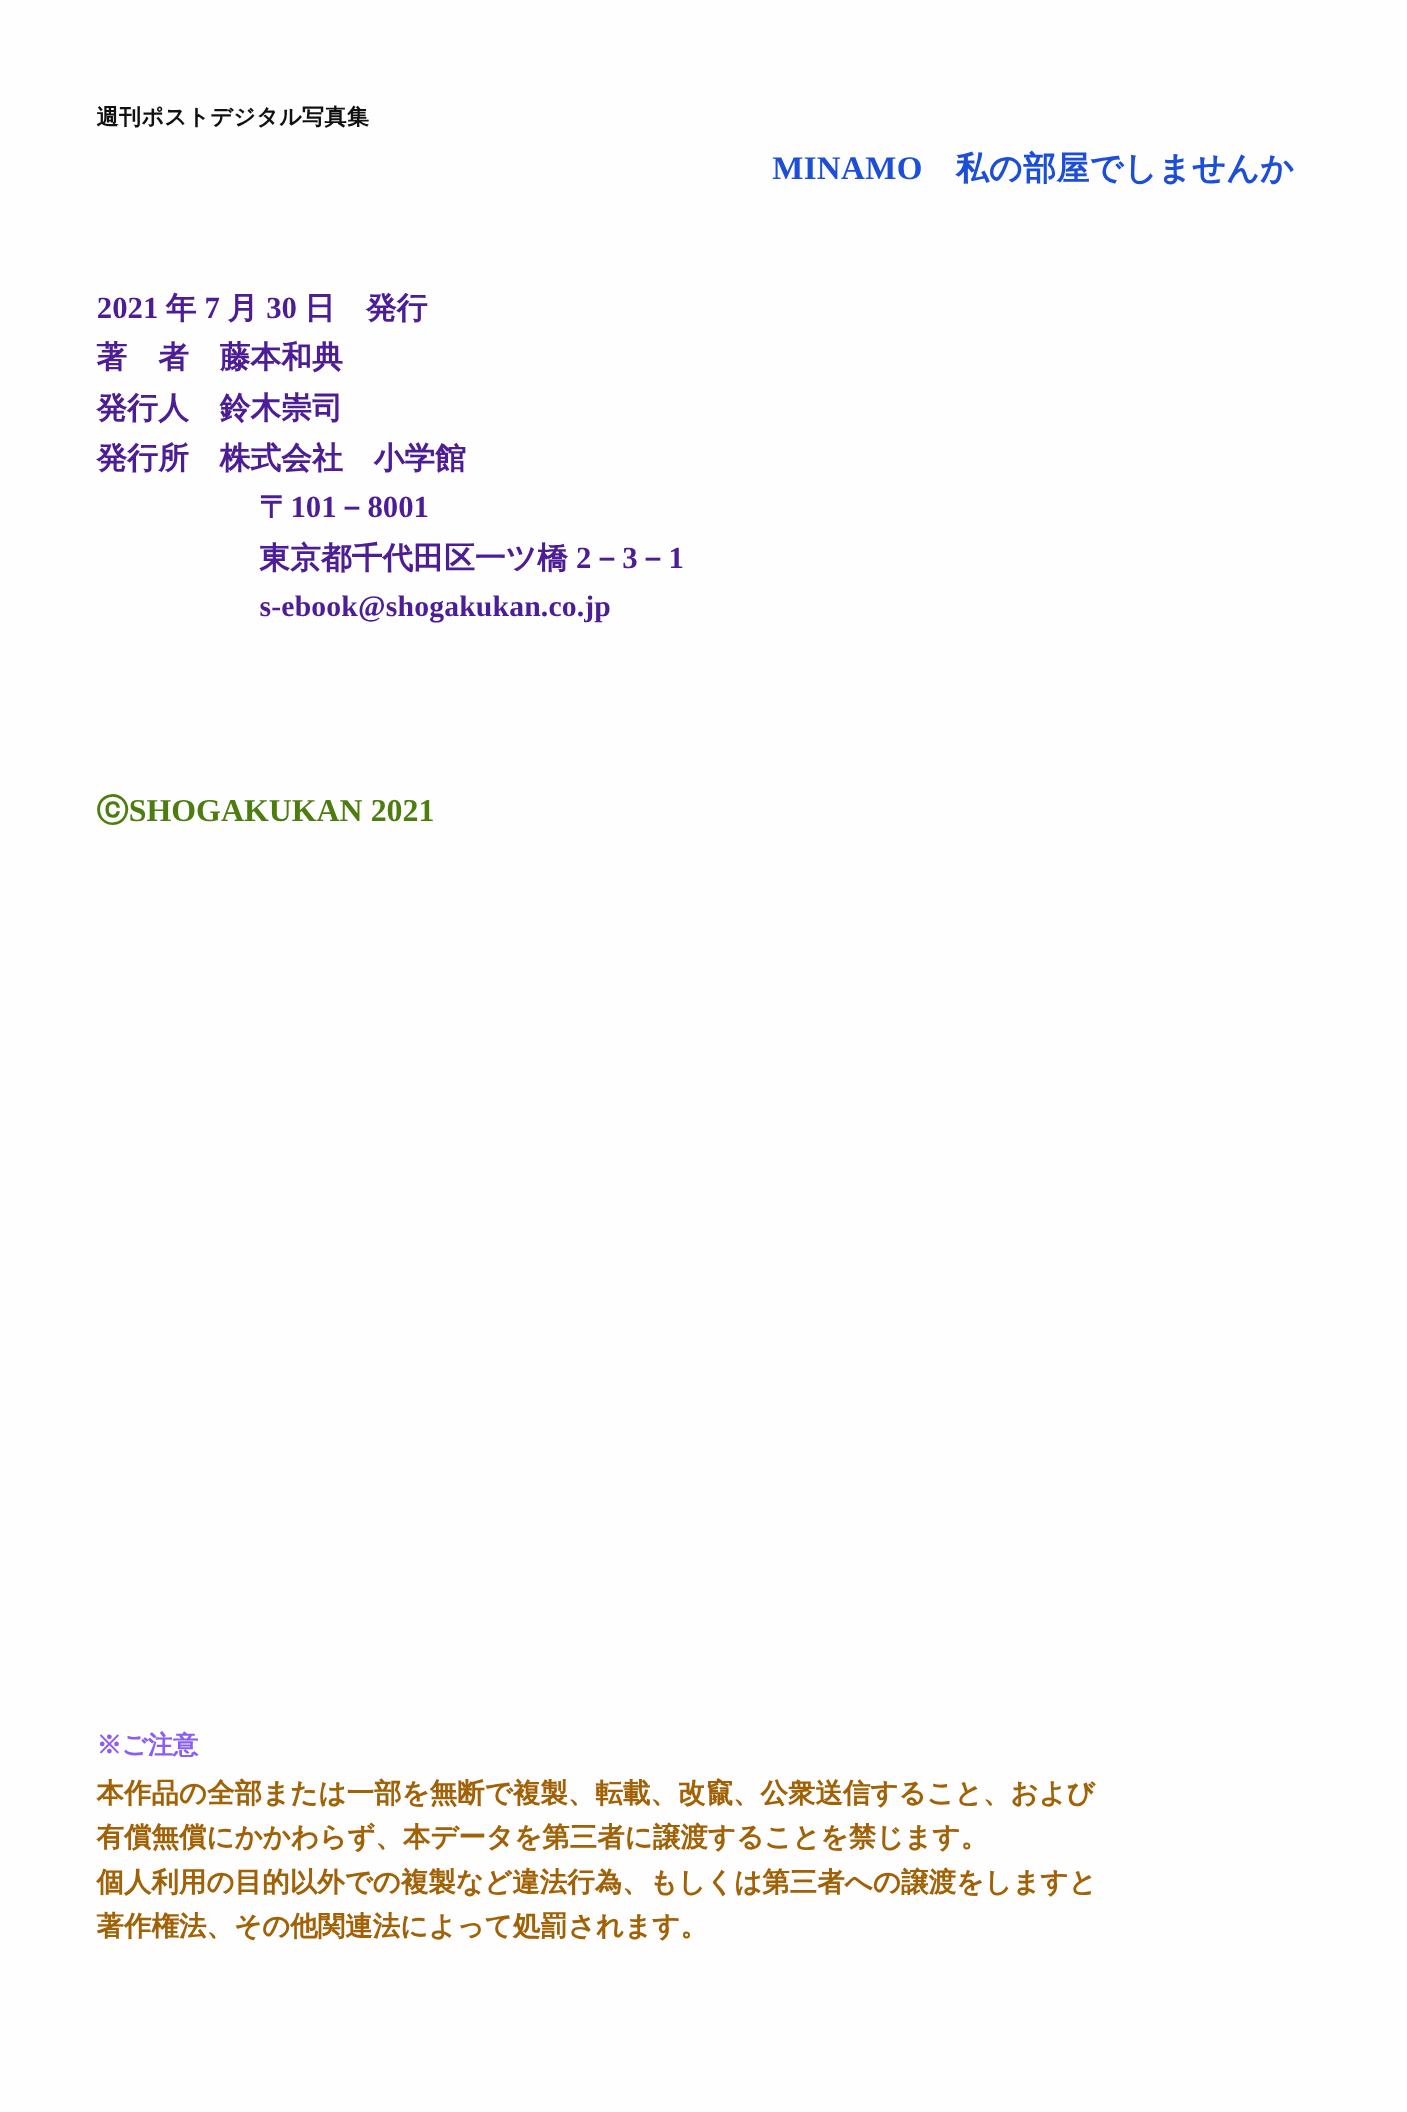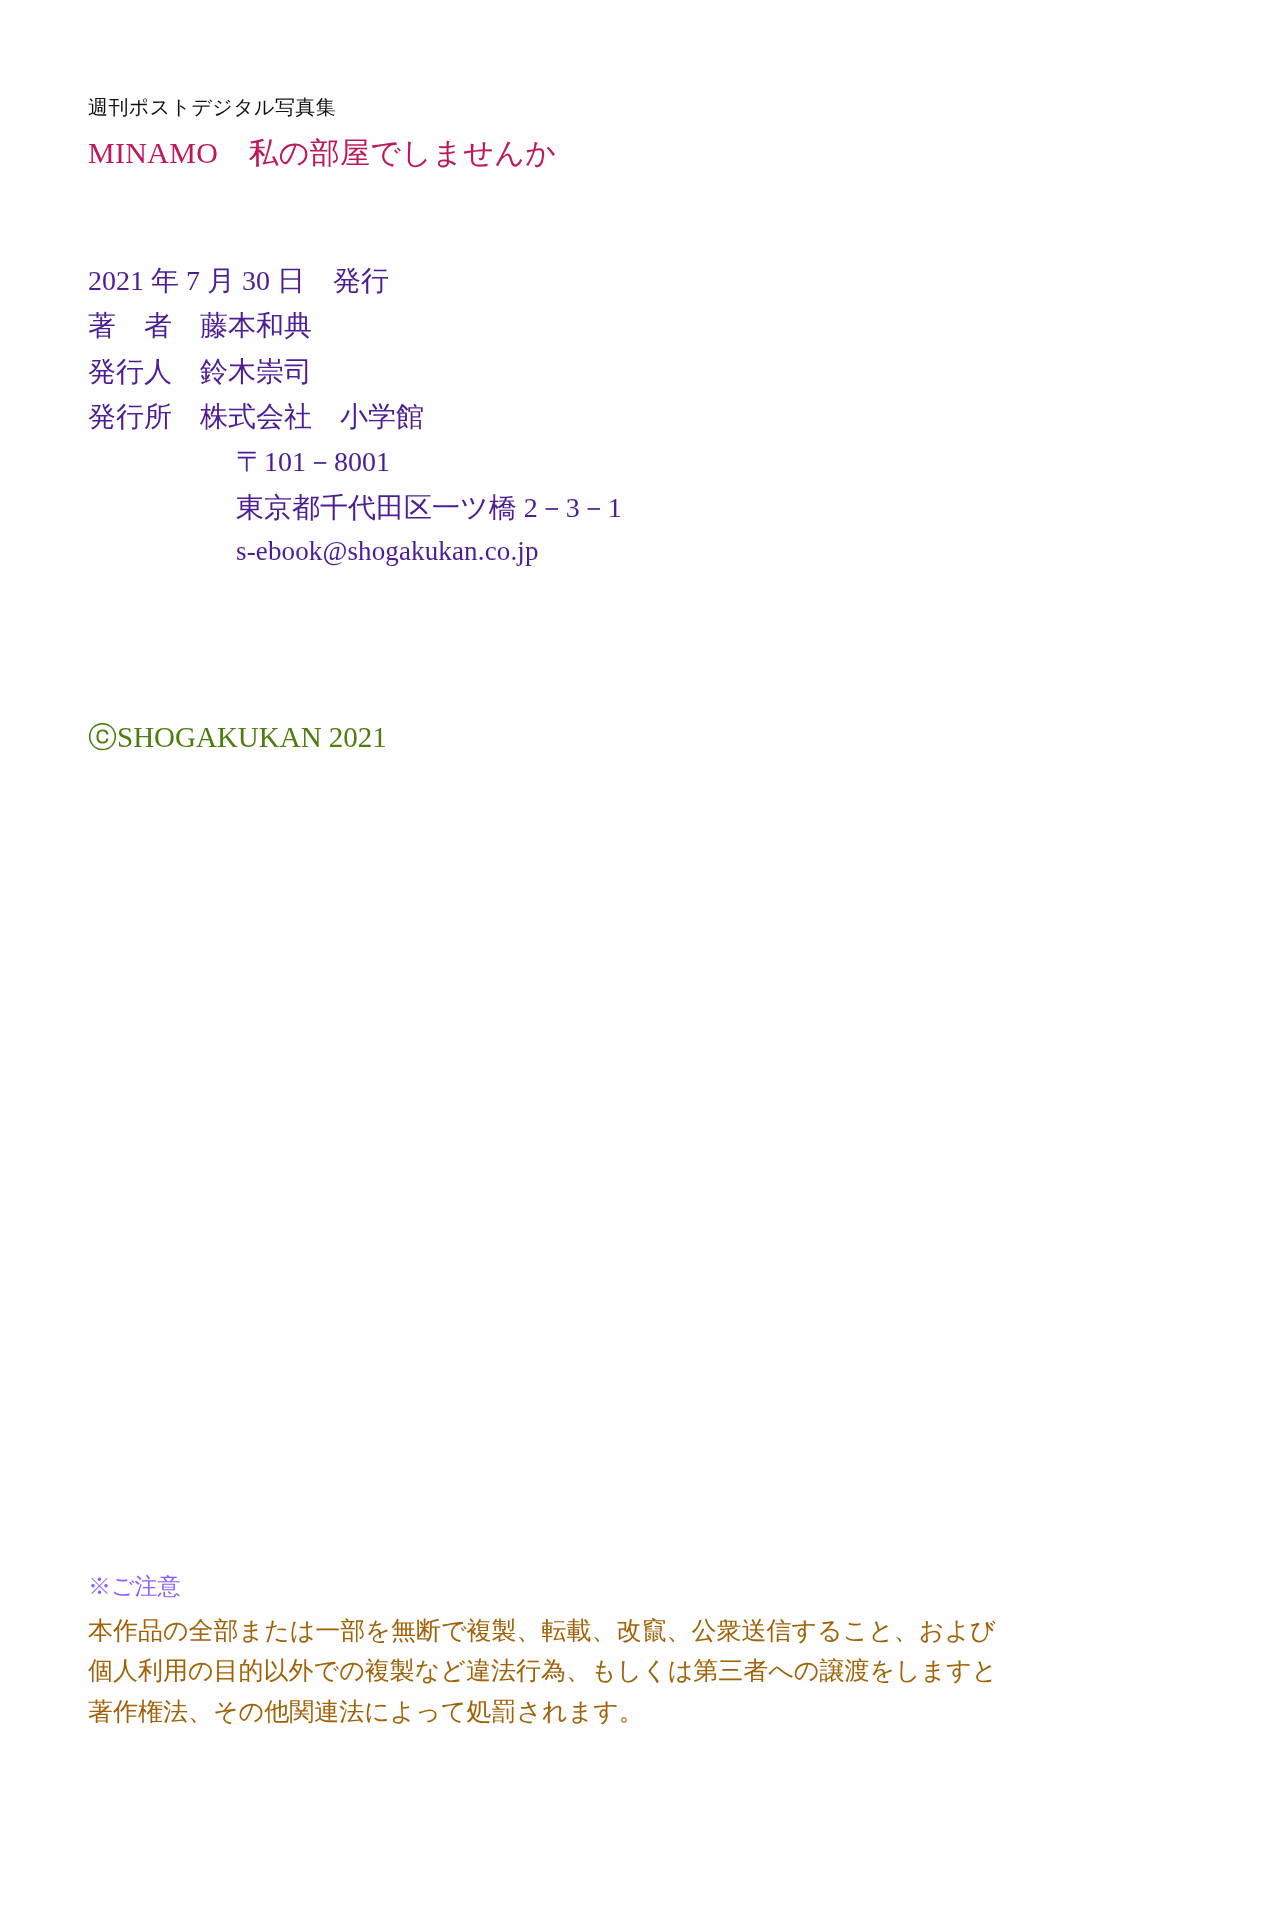--- a/index.html
+++ b/index.html
@@ -12,41 +12,43 @@
     height: 1920px;
     position: relative;
     font-family: "Liberation Serif", "DejaVu Serif", serif;
     color: #1a1a1a;
     overflow: hidden;
   }
   .page {
     position: absolute;
     inset: 0;
     background: #fefefe;
+    font-weight: bold;
   }
   .colophon {
     position: absolute;
     left: 88px;
     top: 92px;
     width: 1100px;
   }
   .series {
     font-size: 20px;
     letter-spacing: 0.02em;
     line-height: 1.5;
     margin: 0 0 10px 0;
     color: #111;
   }
   .title {
     font-size: 30px;
     letter-spacing: 0.01em;
     line-height: 1.4;
-    margin: 0;
-    color: #be185d;
+    margin: 11px;
+    color: #1d4ed8;
     white-space: pre;
+    text-align: right;
   }
   .pubblock {
     position: absolute;
     left: 88px;
     top: 258px;
     width: 1100px;
   }
   .publine {
     font-size: 28px;
     line-height: 1.62;
@@ -109,17 +111,18 @@
     <p class="publine indent">〒101－8001</p>
     <p class="publine indent">東京都千代田区一ツ橋 2－3－1</p>
     <p class="publine indent email">s-ebook@shogakukan.co.jp</p>
   </div>
 
   <p class="copyright">ⓒSHOGAKUKAN 2021</p>
 
   <div class="notice">
     <p class="notice-head">※ご注意</p>
     <p class="notice-line">本作品の全部または一部を無断で複製、転載、改竄、公衆送信すること、および</p>
+    <p class="notice-line">有償無償にかかわらず、本データを第三者に譲渡することを禁じます。</p>
     <p class="notice-line">個人利用の目的以外での複製など違法行為、もしくは第三者への譲渡をしますと</p>
     <p class="notice-line">著作権法、その他関連法によって処罰されます。</p>
   </div>
 
 </div>
 
 </body></html>

